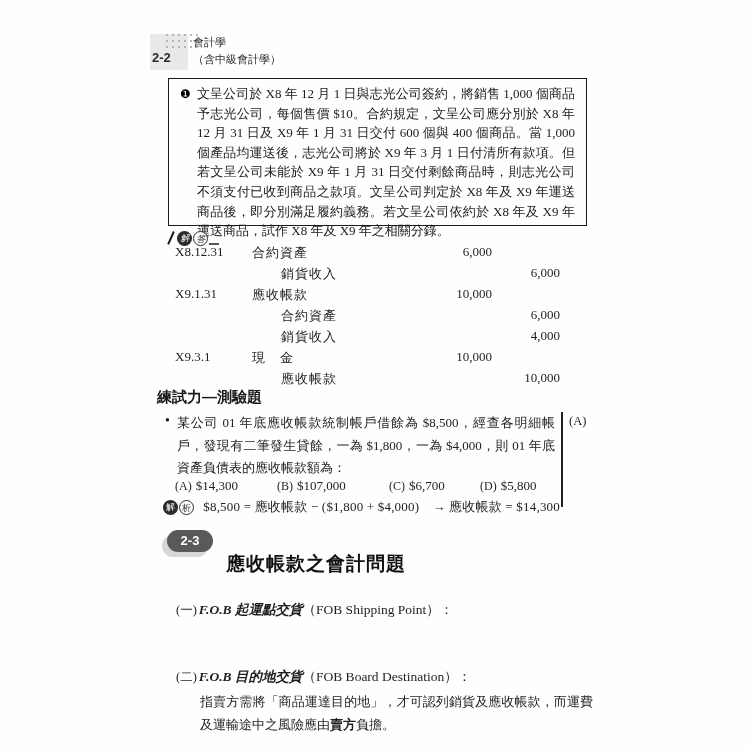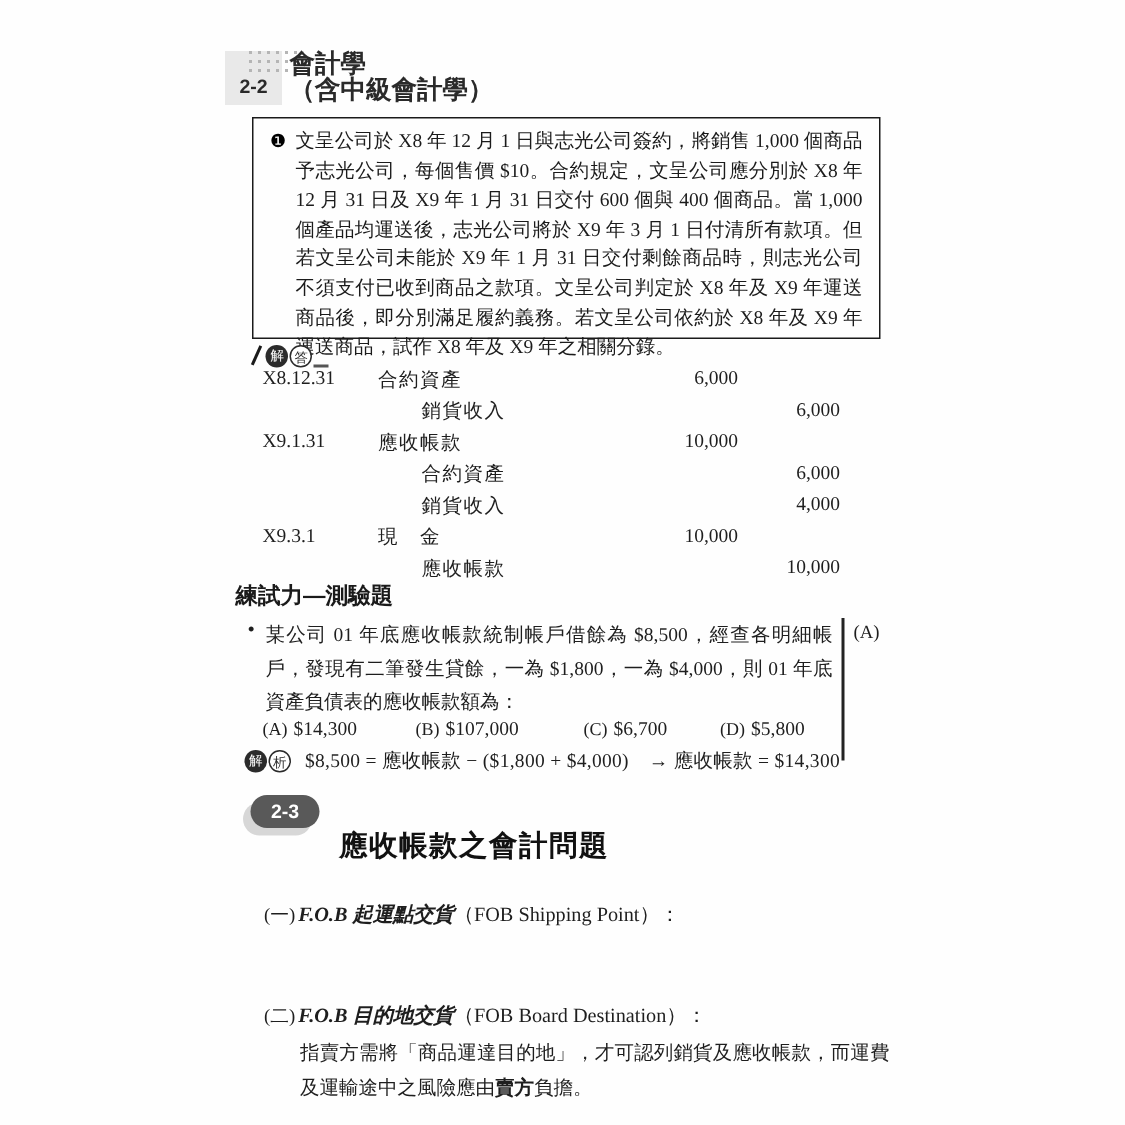--- a/index.html
+++ b/index.html
@@ -14,44 +14,44 @@
   .page-num-box {
     position:absolute; left:150px; top:34px; width:38px; height:36px;
     background:#e9e9e9;
   }
   .dot-grid {
     position:absolute; left:164px; top:32px; width:34px; height:20px;
     background-image:radial-gradient(#b5b5b5 1.1px, transparent 1.2px);
     background-size:6px 6px;
   }
   .page-num {
-    position:absolute; left:152px; top:50px; width:34px; text-align:center;
+    position:absolute; left:152px; top:50px; width:34px; text-align:left;
     font-family:"Liberation Sans",sans-serif; font-weight:bold; font-size:13px; color:#2a2a2a;
   }
   .book-title {
     position:absolute; left:193px; top:34px;
-    font-family:"Liberation Sans",sans-serif; font-size:17px; font-weight:bold;
+    font-family:"Liberation Sans",sans-serif; font-size:11px; font-weight:normal;
     color:#2a2a2a; line-height:17px;
   }
 
   
   .example-box {
     position:absolute; left:168px; top:78px; width:419px; height:148px;
     border:1.6px solid #1a1a1a; padding:5px 11px 5px 11px;
   }
   .example-box .ex-text {
     position:relative; padding-left:17px;
     font-size:13px; line-height:19.6px; text-align:justify; color:#1b1b1b;
   }
   .example-box .bullet {
     position:absolute; left:0; top:1px; font-size:12px; color:#000;
   }
 
   
-  .sol-marker { position:absolute; left:170px; top:228px; height:18px; }
+  .sol-marker { position:absolute; left:170px; top:228px; height:18px;font-style:italic; }
   .sol-marker .slash {
     display:inline-block; width:2.4px; height:14px; background:#1a1a1a;
     transform:rotate(24deg); margin-right:5px; vertical-align:middle;
   }
   .badge {
     display:inline-block; width:15px; height:15px; border-radius:50%;
     font-family:"Liberation Sans",sans-serif; font-size:9px; line-height:15px;
     text-align:center; vertical-align:middle;
   }
   .badge.dark  { background:#2b2b2b; color:#fff; }

